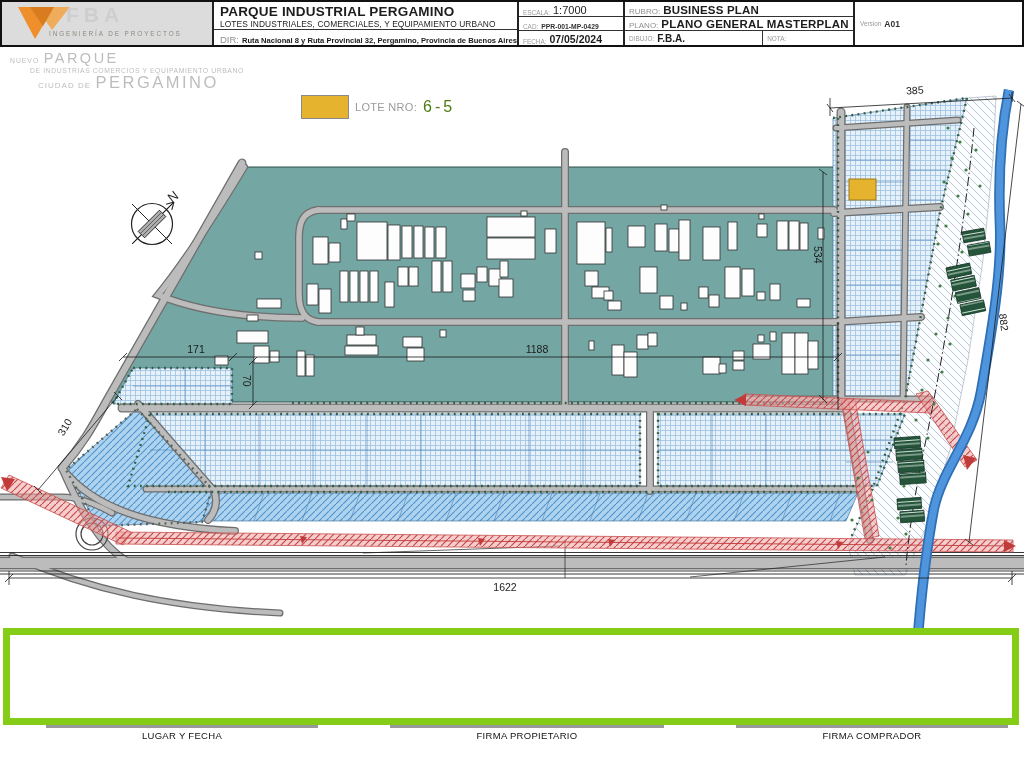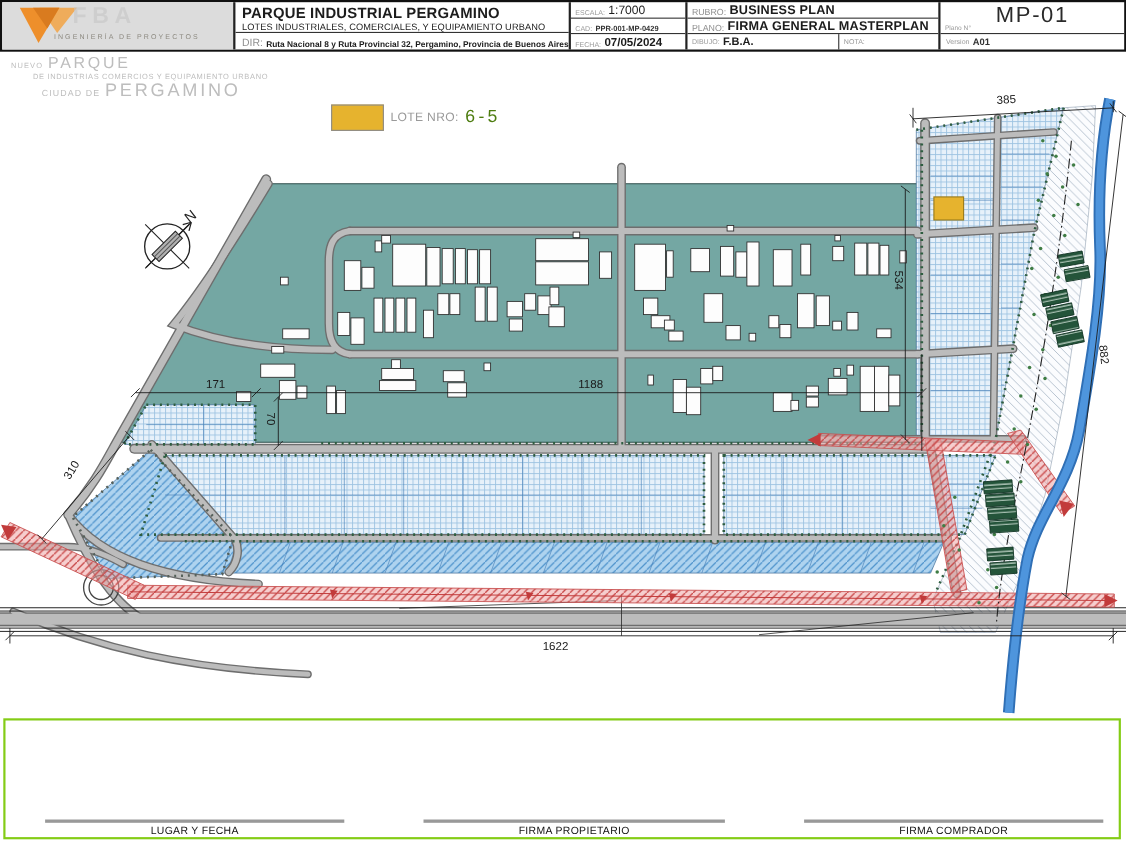--- a/index.html
+++ b/index.html
@@ -53,22 +53,22 @@
   .wm .l2{font-size:6.8px;letter-spacing:.6px;margin-left:20px;}
   .wm .l3{margin-left:28px;}
   .wm .l3s{font-size:8px;letter-spacing:1px;}
   .wm .l3b{font-size:16.5px;letter-spacing:2.5px;}
   
   .legend{position:absolute;left:301px;top:95px;z-index:2;display:flex;align-items:center;}
   .legend .swatch{width:46px;height:22px;background:#E6B32E;border:1px solid #8a8a8a;}
   .legend .ltext{font-size:11px;color:#9a9a9a;margin-left:6px;letter-spacing:.3px;}
   .legend .lval{font-size:16px;color:#4d7c0f;margin-left:6px;letter-spacing:3px;}
   
-  .sig{position:absolute;left:3px;top:653px;width:1016px;height:110px;z-index:5;
-      border:2px solid #84cc16;background:#fff;box-sizing:border-box;}
+  .sig{position:absolute;left:3px;top:628px;width:1016px;height:97px;z-index:5;
+      border:7px solid #84cc16;background:#fff;box-sizing:border-box;}
   .sigline{position:absolute;top:90px;height:3px;background:#999;}
   .siglabel{position:absolute;top:95px;font-size:9.5px;color:#111;text-align:center;
       letter-spacing:.3px;}
   .sl-a{left:36px;width:272px;}
   .sl-b{left:380px;width:274px;}
   .sl-c{left:726px;width:272px;}
   text{font-family:"Liberation Sans",sans-serif;}
 </style>
 </head>
 <body>
@@ -463,37 +463,33 @@
       <span class="mv-date">07/05/2024</span>
     </div>
   </div>
   <div class="tb-cell tb-plan">
     <div class="tb-row">
       <span class="lab">RUBRO:</span>
       <span class="pv">BUSINESS PLAN</span>
     </div>
     <div class="tb-row">
       <span class="lab">PLANO:</span>
-      <span class="pv">FIRMA GENERAL MASTERPLAN</span>
+      <span class="pv">PLANO GENERAL MASTERPLAN</span>
     </div>
     <div class="tb-plan-bottom">
       <div class="tb-dibujo">
         <span class="lab-tiny">DIBUJO:</span>
         <span class="dv">F.B.A.</span>
       </div>
       <div class="tb-nota">
         <span class="lab-tiny">NOTA:</span>
       </div>
     </div>
   </div>
   <div class="tb-cell tb-sheet" style="border-right:none;">
-    <div class="tb-sheet-top">
-      <div class="sheet-num">MP-01</div>
-      <div class="sheet-num-lab">Plano N°</div>
-    </div>
     <div class="tb-sheet-bottom">
       <span class="lab-tiny">Version</span>
       <span class="ver-val">A01</span>
     </div>
   </div>
 </div>
 
 <div class="wm">
   <div>
     <span class="l1s">NUEVO</span>

